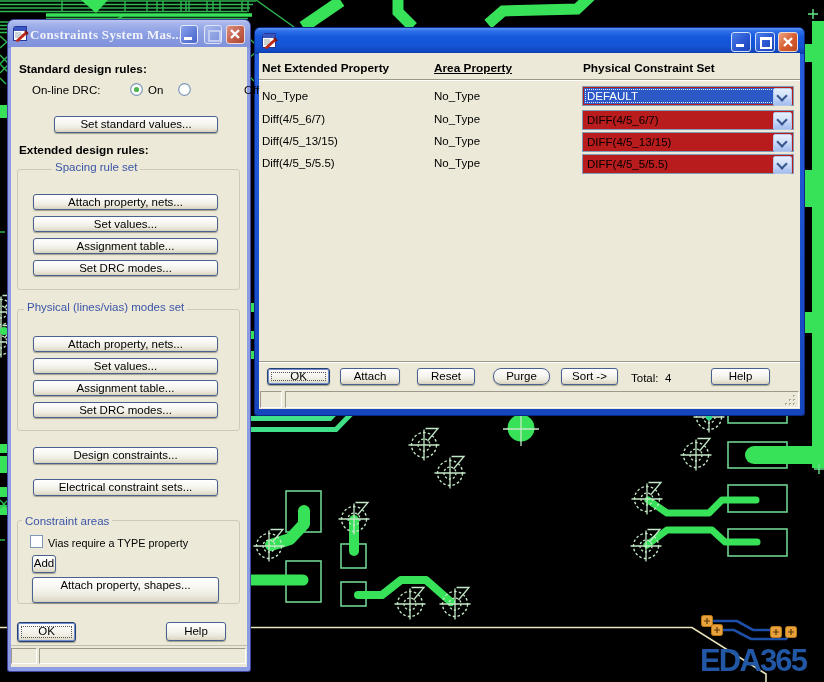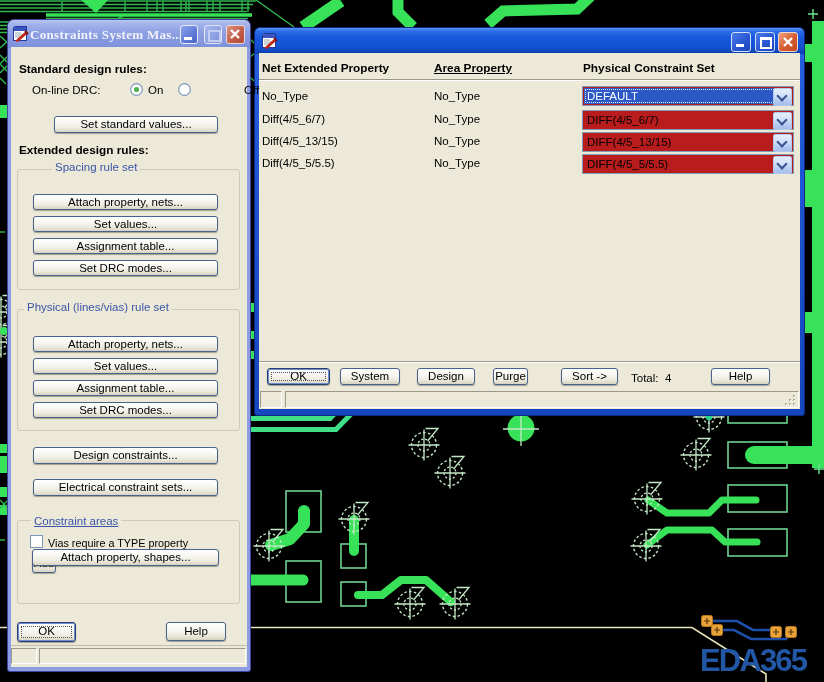--- a/index.html
+++ b/index.html
@@ -208,36 +208,36 @@
   <div class="lab bold" style="left:8px;top:96px;">Extended design rules:</div>
 
   <div class="grp" style="left:6px;top:122px;width:223px;height:121px;"></div>
   <div class="glab" style="left:13px;top:114px;margin-left:28px;">Spacing rule set</div>
   <div class="btn" style="left:22px;top:147px;width:185px;height:16px;"><span>Attach property, nets...</span></div>
   <div class="btn" style="left:22px;top:169px;width:185px;height:16px;"><span>Set values...</span></div>
   <div class="btn" style="left:22px;top:191px;width:185px;height:16px;"><span>Assignment table...</span></div>
   <div class="btn" style="left:22px;top:213px;width:185px;height:16px;"><span>Set DRC modes...</span></div>
 
   <div class="grp" style="left:6px;top:262px;width:223px;height:122px;"></div>
-  <div class="glab" style="left:13px;top:254px;">Physical (lines/vias) rule set</div>
+  <div class="glab" style="left:13px;top:254px;">Physical (lines/vias) modes set</div>
   <div class="btn" style="left:22px;top:289px;width:185px;height:16px;"><span>Attach property, nets...</span></div>
   <div class="btn" style="left:22px;top:311px;width:185px;height:16px;"><span>Set values...</span></div>
   <div class="btn" style="left:22px;top:333px;width:185px;height:16px;"><span>Assignment table...</span></div>
   <div class="btn" style="left:22px;top:355px;width:185px;height:16px;"><span>Set DRC modes...</span></div>
 
   <div class="btn" style="left:22px;top:400px;width:185px;height:17px;"><span>Design constraints...</span></div>
   <div class="btn" style="left:22px;top:432px;width:185px;height:17px;"><span>Electrical constraint sets...</span></div>
 
   <div class="grp" style="left:6px;top:473px;width:223px;height:84px;"></div>
-  <div class="glab" style="left:20px;top:468px;text-decoration:underline;">Constraint areas</div>
+  <div class="glab" style="left:11px;top:468px;">Constraint areas</div>
   <div style="position:absolute;left:19px;top:488px;width:13px;height:13px;box-sizing:border-box;
        background:#fff;border:1px solid #7d98b9;"></div>
   <div class="lab" style="left:37px;top:490px;font-size:10.8px;">Vias require a TYPE property</div>
   <div class="btn" style="left:21px;top:508px;width:24px;height:18px;"><span>Add</span></div>
-  <div class="btn" style="left:21px;top:502px;width:187px;height:17px;"><span>Attach property, shapes...</span></div>
+  <div class="btn" style="left:21px;top:530px;width:187px;height:26px;"><span>Attach property, shapes...</span></div>
 
   <div class="btn" style="left:6px;top:575px;width:59px;height:20px;border:1px solid #27406d;
        box-shadow:0 0 0 1px #6f8ccd inset,0 1px 1px rgba(90,90,70,0.5);"><span style="top:2px;">OK</span>
        <div style="position:absolute;left:3px;top:3px;right:3px;bottom:3px;border:1px dotted #555;"></div></div>
   <div class="btn" style="left:155px;top:575px;width:60px;height:19px;"><span style="top:2px;">Help</span></div>
 
   <div style="position:absolute;left:0;right:0;top:598px;height:1px;background:#c0bdae;"></div>
   <div style="position:absolute;left:0;right:0;top:599px;bottom:0;background:#ece9d8;"></div>
   <div class="sunk" style="left:0px;top:601px;width:26px;height:16px;"></div>
   <div class="sunk" style="left:28px;top:601px;width:207px;height:16px;"></div>
@@ -298,23 +298,23 @@
   <div class="combo" style="left:323px;top:101px;">
         <div class="tx">DIFF(4/5_5/5.5)</div>
         <div class="da"></div>
       </div>
 
   <div style="position:absolute;left:0;right:0;top:308px;height:1px;background:#999788;"></div>
   <div style="position:absolute;left:0;right:0;top:309px;height:1px;background:#fff;"></div>
   <div class="btn" style="left:8px;top:315px;width:63px;height:17px;border:1px solid #27406d;
      box-shadow:0 0 0 1px #6f8ccd inset,0 1px 1px rgba(90,90,70,0.5);"><span>OK</span>
      <div style="position:absolute;left:3px;top:3px;right:3px;bottom:3px;border:1px dotted #555;"></div></div>
-  <div class="btn" style="left:81px;top:315px;width:60px;height:17px;"><span>System</span></div>
-  <div class="btn" style="left:158px;top:315px;width:58px;height:17px;"><span>Design</span></div>
-  <div class="btn" style="left:234px;top:315px;width:35px;height:17px;"><span>Purge</span></div>
+  <div class="btn" style="left:81px;top:315px;width:60px;height:17px;"><span>Attach</span></div>
+  <div class="btn" style="left:158px;top:315px;width:58px;height:17px;"><span>Reset</span></div>
+  <div class="btn" style="left:234px;top:315px;width:57px;height:17px;border-radius:8px;"><span>Purge</span></div>
   <div class="btn" style="left:302px;top:315px;width:57px;height:17px;"><span>Sort -&gt;</span></div>
   <div class="lab" style="left:372px;top:319px;">Total:&nbsp;&nbsp;4</div>
   <div class="btn" style="left:452px;top:315px;width:59px;height:17px;"><span>Help</span></div>
 
   <div style="position:absolute;left:0;right:0;top:336px;bottom:0;background:#ece9d8;"></div>
   <div class="sunk" style="left:1px;top:338px;width:22px;height:17px;"></div>
   <div class="sunk" style="left:26px;top:338px;width:514px;height:17px;"></div>
   <svg style="position:absolute;right:3px;top:341px;" width="13" height="13">
    <g fill="#a8a590">
           <rect x="9" y="9" width="2" height="2"></rect>

